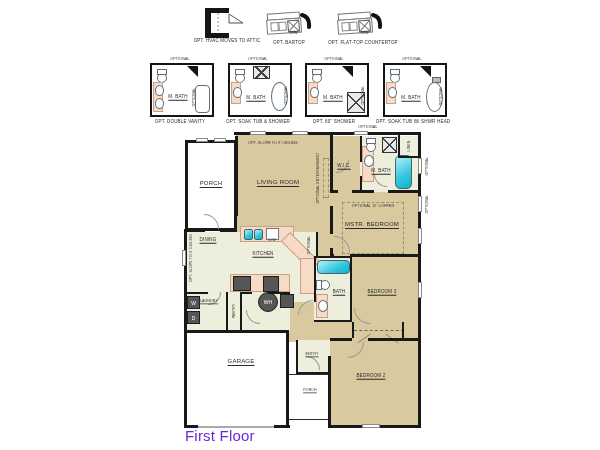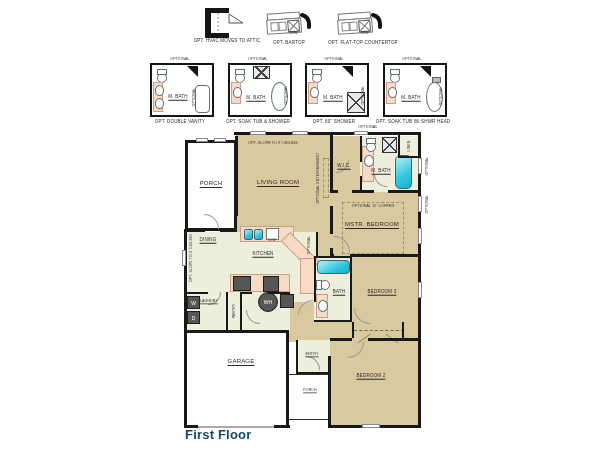--- a/index.html
+++ b/index.html
@@ -33,21 +33,21 @@
   .toilet::after{content:"";position:absolute;left:-1px;top:-5px;width:8px;height:4px;border:1px solid #5d6d7a;background:#fff}
   .oval{position:absolute;border:1px solid #5d6d7a;border-radius:50%;background:#fdfdfd}
   .xbox{position:absolute;border:1px solid #333;box-sizing:border-box;
         background:linear-gradient(45deg,transparent 46%,#444 46% 54%,transparent 54%),
                    linear-gradient(-45deg,transparent 46%,#444 46% 54%,transparent 54%),#e9e9e9}
   .wedge{position:absolute;width:0;height:0;border-top:11px solid #151515;border-left:11px solid transparent}
   .bo{position:absolute;width:60px;height:50px;border:2.5px solid #151515;background:#fff;box-sizing:content-box}
   .vanity{position:absolute;left:1px;background:#f7dbc6;border:.5px solid #c99f85;width:10px;box-sizing:border-box}
   .tubv{position:absolute;border:1px solid #5d6d7a;border-radius:4px;background:#fff}
   .tubo{position:absolute;border:1px solid #5d6d7a;border-radius:50%;background:#fff}
-  .title{position:absolute;font-size:13px;font-weight:bold;color:#0c4a6e;letter-spacing:.2px}
+  .title{position:absolute;font-size:15px;font-weight:normal;color:#6d28d9;letter-spacing:.2px}
 </style>
 </head>
 <body>
 
 <div class="stage">
 
   <svg class="abs" style="left:205px;top:8px" width="40" height="30" viewBox="0 0 40 30">
     <rect x="0" y="0" width="6" height="30" fill="#151515"></rect>
     <rect x="0" y="0" width="24" height="5" fill="#151515"></rect>
     <rect x="0" y="25" width="24" height="5" fill="#151515"></rect>

